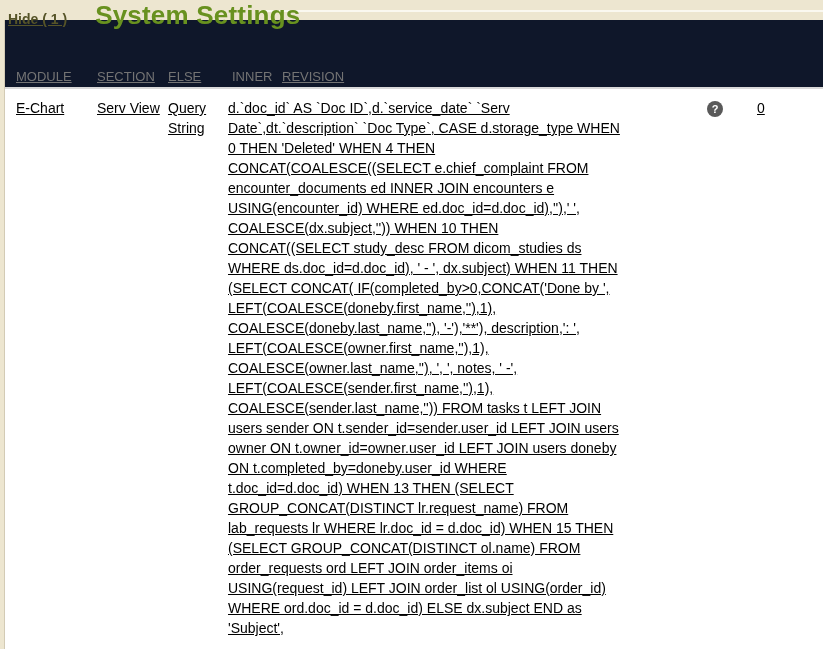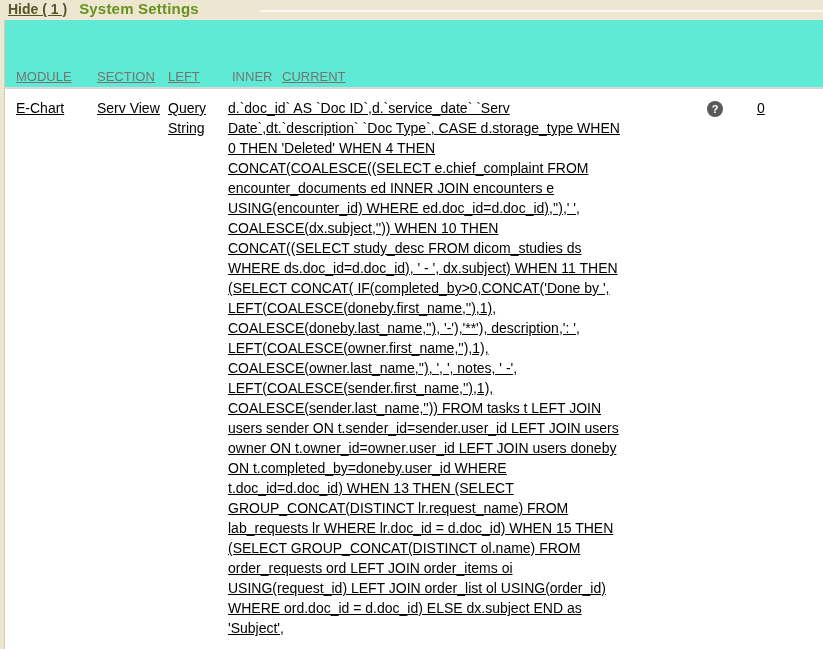--- a/index.html
+++ b/index.html
@@ -14,33 +14,33 @@
   
   .legend{
     position:absolute;top:0;left:8px;z-index:2;
     display:flex;align-items:baseline;white-space:nowrap;
   }
   .hide-link{
     font-size:14px;font-weight:bold;color:#565428;
     text-decoration:underline;cursor:pointer;
   }
   .page-title{
-    margin:0 0 0 12px;
-    font-size:15px;font-weight:bold;color:#68911f;
+    margin:0 0 0 28px;
+    font-size:26px;font-weight:bold;color:#68911f;
     letter-spacing:0.2px;
   }
   .fieldset-line{
     position:absolute;top:10px;left:260px;right:0;height:2px;
     background:#faf8f0;z-index:1;
   }
 
   
   .panel{
     position:absolute;top:20px;left:4px;right:0;bottom:0;
-    background:#5eead4;
+    background:#0f172a;
     border-left:1px solid #d3cbb5;
     display:flex;flex-direction:column;
   }
   .thead{
     display:flex;align-items:flex-end;
     height:69px;flex:none;
     border-bottom:2px solid #d9d9d9;
     box-sizing:border-box;
     padding-bottom:3px;
   }
@@ -91,27 +91,27 @@
   <div class="panel">
 
     <div class="thead">
       <div class="th c-module">
         <span class="lbl">MODULE</span>
       </div>
       <div class="th c-section">
         <span class="lbl">SECTION</span>
       </div>
       <div class="th c-item">
-        <span class="lbl">LEFT</span>
+        <span class="lbl">ELSE</span>
       </div>
       <div class="th c-help no-sort">
         <span class="lbl">INNER</span>
       </div>
       <div class="th c-revision">
-        <span class="lbl">CURRENT</span>
+        <span class="lbl">REVISION</span>
       </div>
     </div>
 
     <div class="tbody">
       <div class="trow">
         <div class="td c-module">E-Chart</div>
         <div class="td c-section">Serv View</div>
         <div class="td c-item">Query String</div>
         <div class="td c-value sql-text">d.`doc_id` AS `Doc ID`,d.`service_date` `Serv
 Date`,dt.`description` `Doc Type`, CASE d.storage_type WHEN

